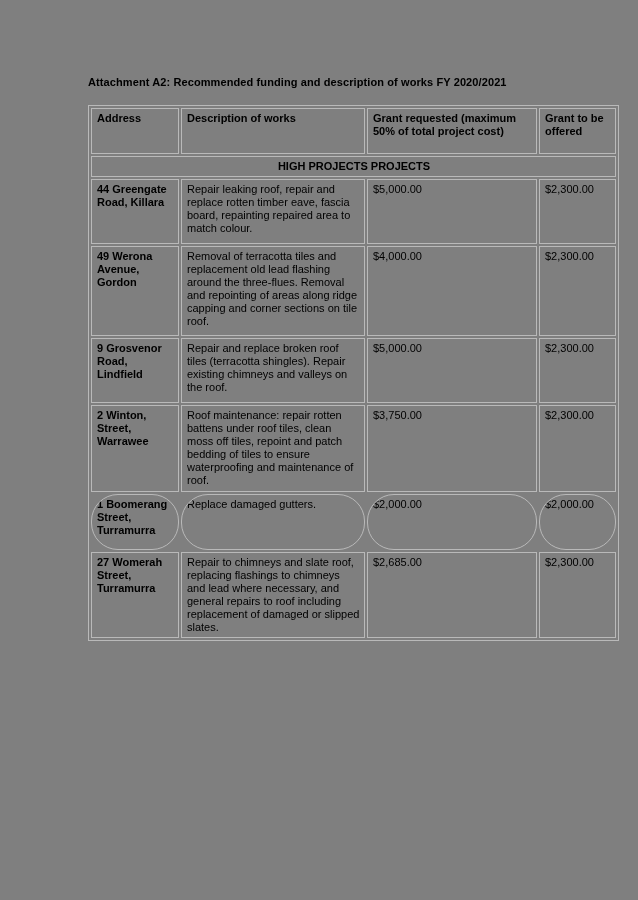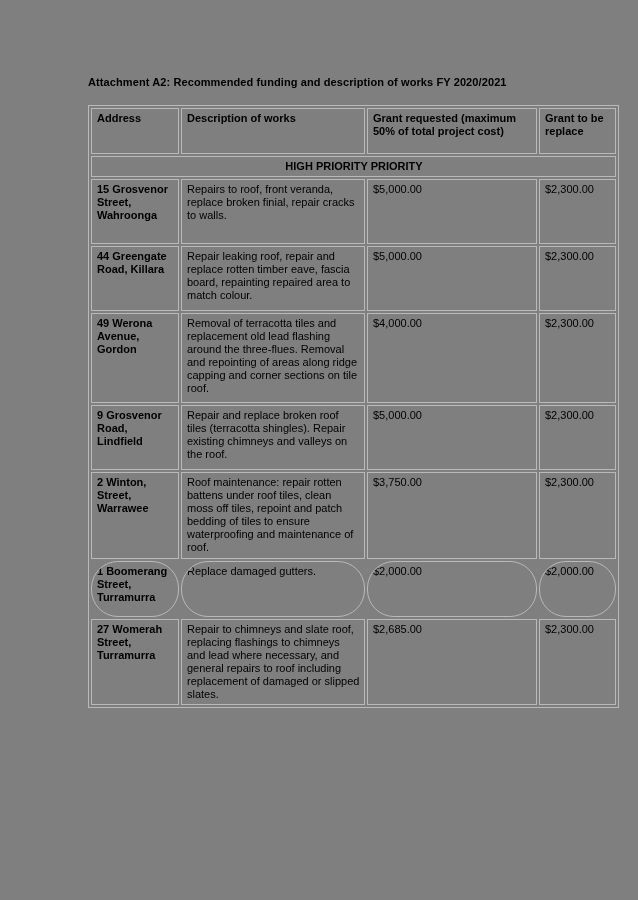--- a/index.html
+++ b/index.html
@@ -78,33 +78,27 @@
       <col class="col-desc">
       <col class="col-request">
       <col class="col-offer">
     </colgroup>
 
     <tbody>
         <tr class="hdr">
       <th>Address</th>
       <th>Description of works</th>
       <th>Grant requested (maximum 50% of total project cost)</th>
-      <th>Grant to be replace</th>
+      <th>Grant to be offered</th>
     </tr>
 
     <tr class="sec">
-      <td colspan="4">HIGH PRIORITY PRIORITY</td>
+      <td colspan="4">HIGH PROJECTS PROJECTS</td>
     </tr>
 
-    <tr class="row1">
-      <td class="addr">15 Grosvenor Street, Wahroonga</td>
-      <td>Repairs to roof, front veranda, replace broken finial, repair cracks to walls.</td>
-      <td>$5,000.00</td>
-      <td>$2,300.00</td>
-    </tr>
 
 
     <tr class="row3">
       <td class="addr">44 Greengate Road, Killara</td>
       <td>Repair leaking roof, repair and replace rotten timber eave, fascia board, repainting repaired area to match colour.</td>
       <td>$5,000.00</td>
       <td>$2,300.00</td>
     </tr>
 
     <tr class="row4">

